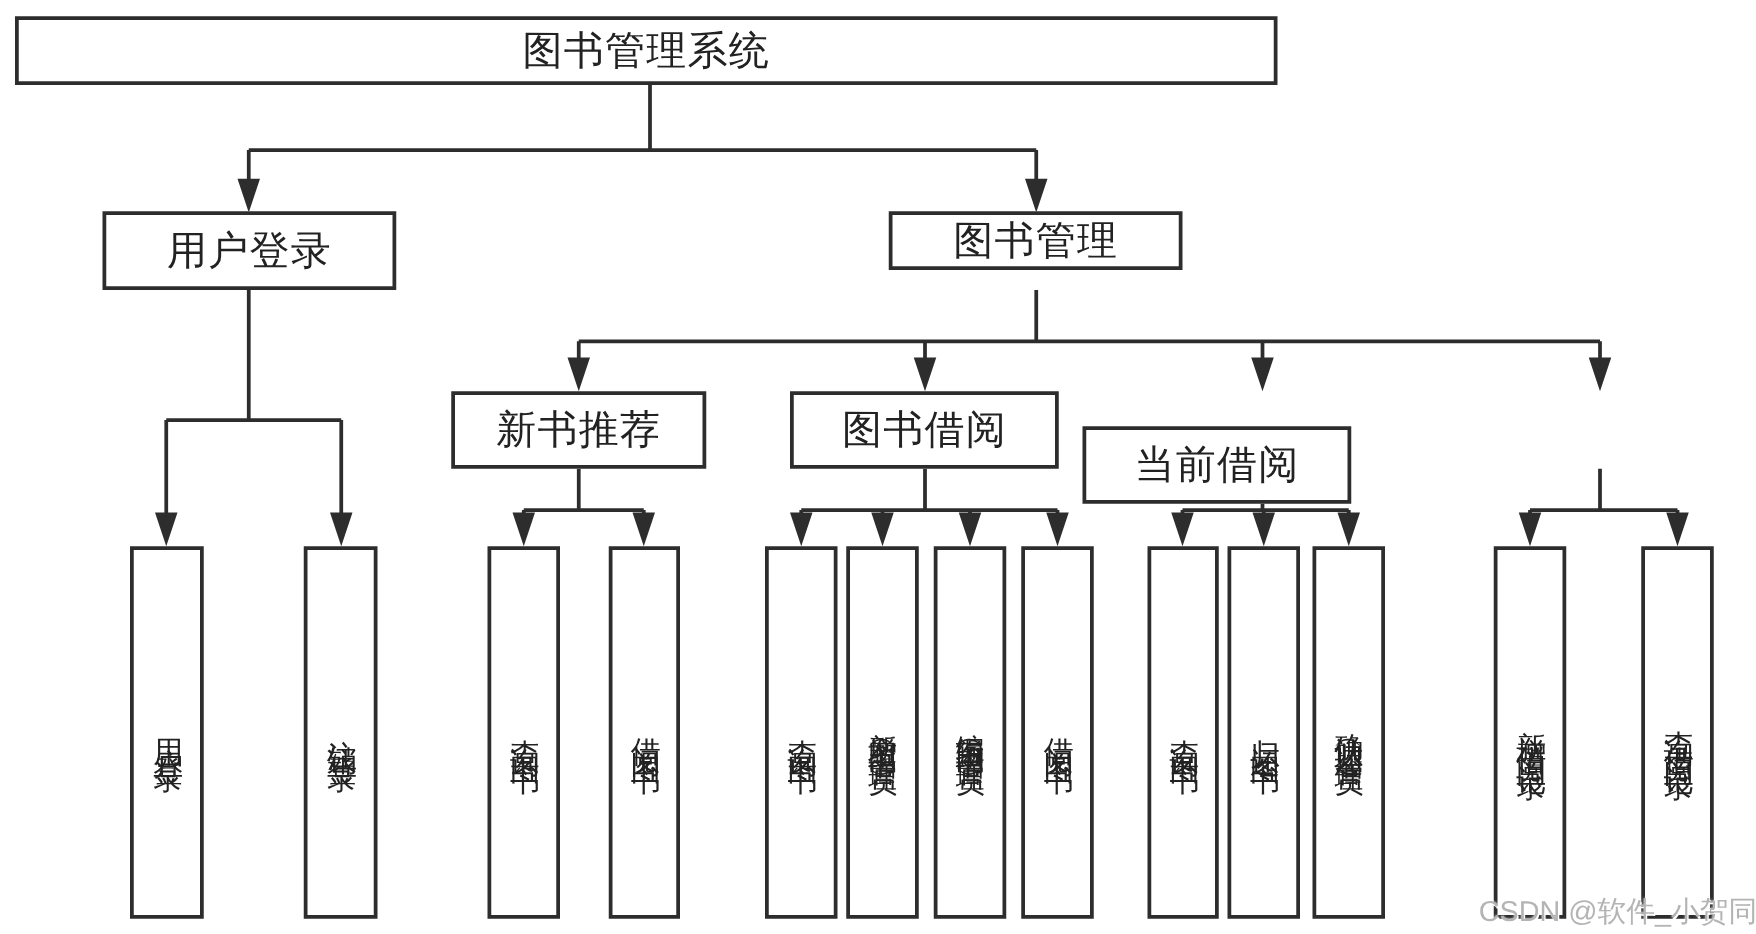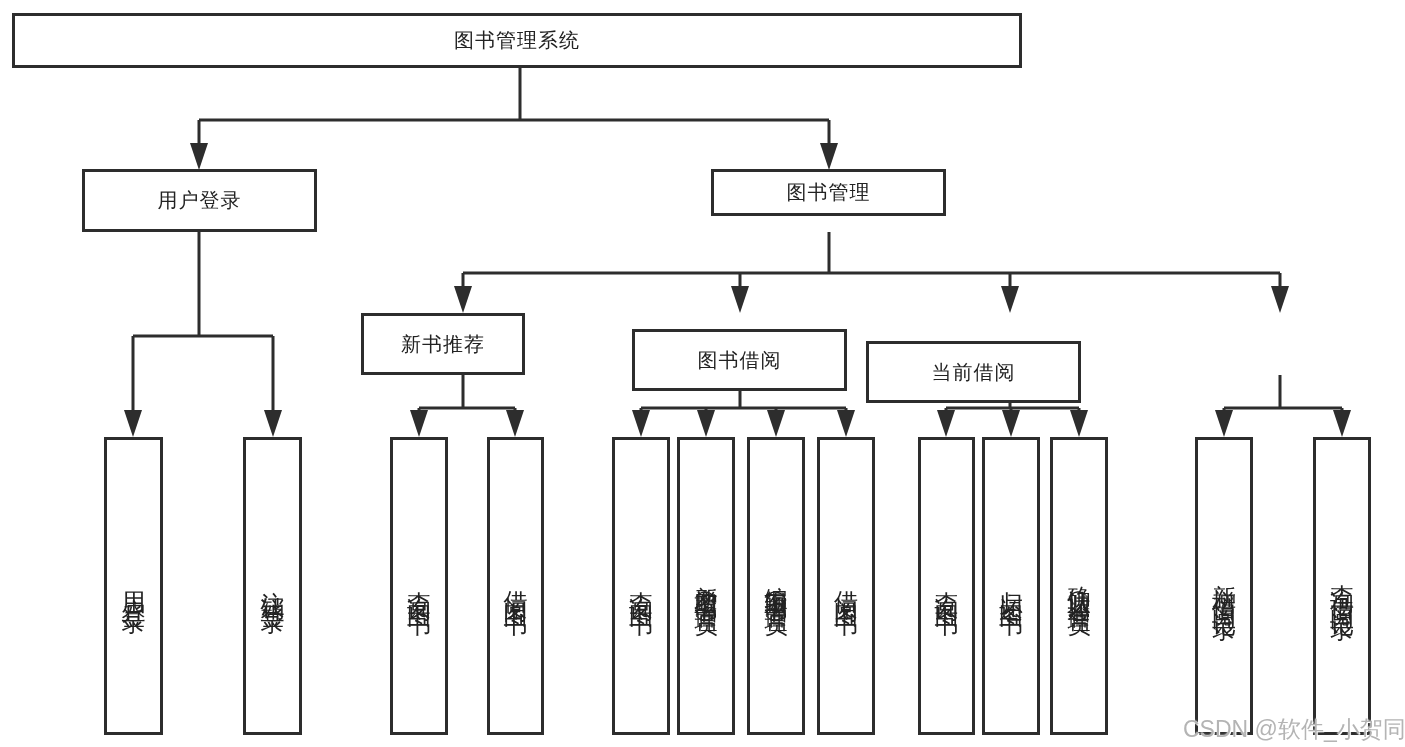--- a/index.html
+++ b/index.html
@@ -11,21 +11,21 @@
     overflow:hidden;
   }
   svg.connectors { position:absolute; left:0; top:0; }
   .box {
     position:absolute;
     box-sizing:border-box;
     border:3px solid #2d2d2d;
     background:#ffffff;
     display:flex; align-items:center; justify-content:center;
     color:#222222;
-    font-size:20px;
+    font-size:32px;
     letter-spacing:1px;
     z-index:2;
   }
   .vbox {
     position:absolute;
     box-sizing:border-box;
     border:3px solid #2d2d2d;
     background:#ffffff;
     display:flex; align-items:center; justify-content:center;
     color:#222222;
@@ -90,24 +90,24 @@
     <span>图书管理系统</span>
   </div>
 
   <div class="box" style="left:82px; top:169px; width:235px; height:63px;">
     <span>用户登录</span>
   </div>
   <div class="box" style="left:711px; top:169px; width:235px; height:47px;">
     <span>图书管理</span>
   </div>
 
-  <div class="box" style="left:361px; top:313px; width:164px; height:62px;font-family:Liberation Serif, serif;">
+  <div class="box" style="left:361px; top:313px; width:204px; height:62px;font-family:Liberation Serif, serif;">
     <span>新书推荐</span>
   </div>
-  <div class="box" style="left:632px; top:313px; width:215px; height:62px;margin-top:16px;">
+  <div class="box" style="left:632px; top:313px; width:215px; height:62px;">
     <span>图书借阅</span>
   </div>
   <div class="box" style="left:866px; top:313px; width:215px; height:62px;margin-top:28px;">
     <span>当前借阅</span>
   </div>
 
   <div class="vbox" style="left:104px; width:59px;">
     <span>用户登录</span>
   </div>
   <div class="vbox" style="left:243px; width:59px;">

